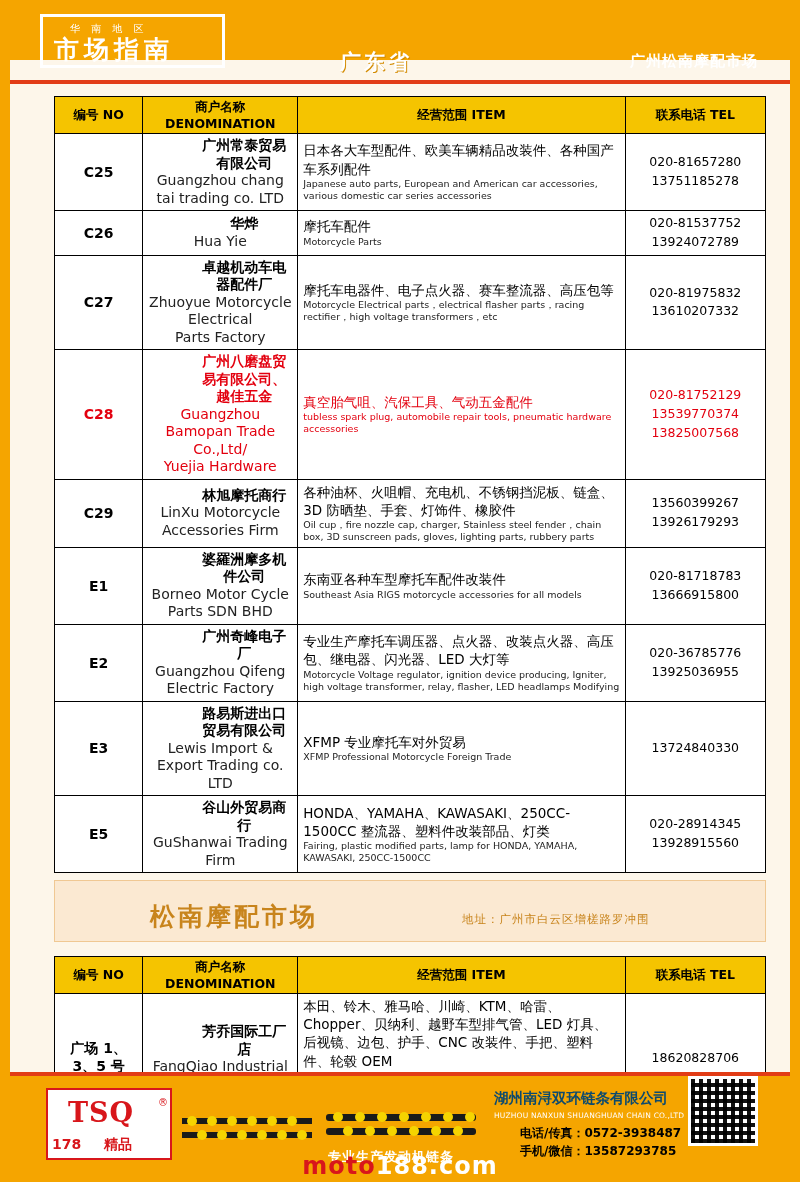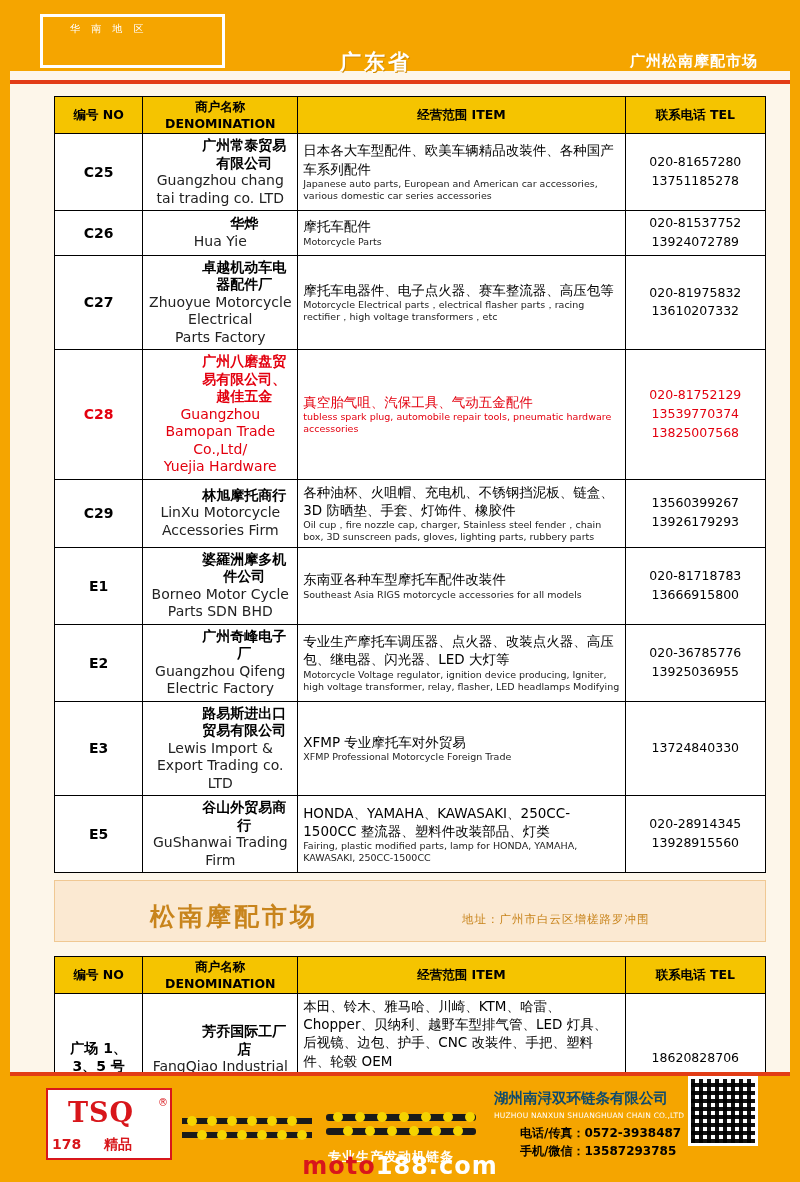--- a/index.html
+++ b/index.html
@@ -12,21 +12,21 @@
   }
   .page{
     position:absolute;inset:0;
     background:#fdf6ea;
     border-left:10px solid #f5a500;
     border-right:10px solid #f5a500;
     box-sizing:border-box;
   }
   
   .header{
-    position:absolute;left:0;right:0;top:0;height:71px;
+    position:absolute;left:0;right:0;top:0;height:60px;
     background:#f5a500;
   }
   .hdr-badge{
     position:absolute;left:30px;top:14px;width:185px;height:54px;
     border:3px solid #ffffff;
     box-sizing:border-box;
   }
   .hdr-small{
     position:absolute;left:60px;top:22px;
     color:#ffffff;font-size:10px;letter-spacing:4px;
@@ -157,20 +157,21 @@
   .moto .w{color:#ffffff;}
 </style>
 </head>
 <body>
 
 <div class="page">
 
   <div class="header">
     <div class="hdr-badge"></div>
     <div class="hdr-small">华 南 地 区</div>
+    <div class="hdr-big">市场指南</div>
     <div class="hdr-province">广东省</div>
     <div class="hdr-market">广州松南摩配市场</div>
   </div>
   <div class="hdr-rule"></div>
 
   <table class="tbl" id="tbl1" style="left:44px;top:96px;width:712px;">
     <tbody>
       <tr class="thead">
         <td class="c-no">编号  NO</td>
         <td class="c-name">商户名称  DENOMINATION</td>

